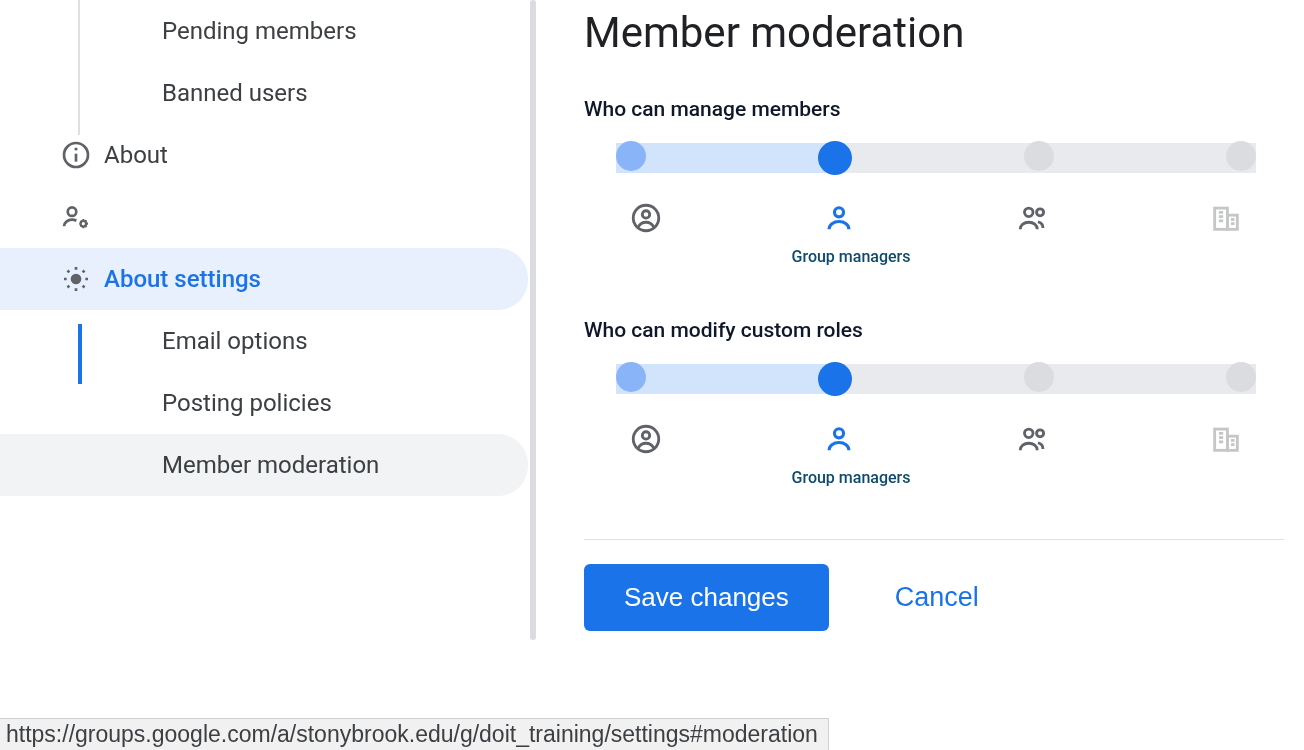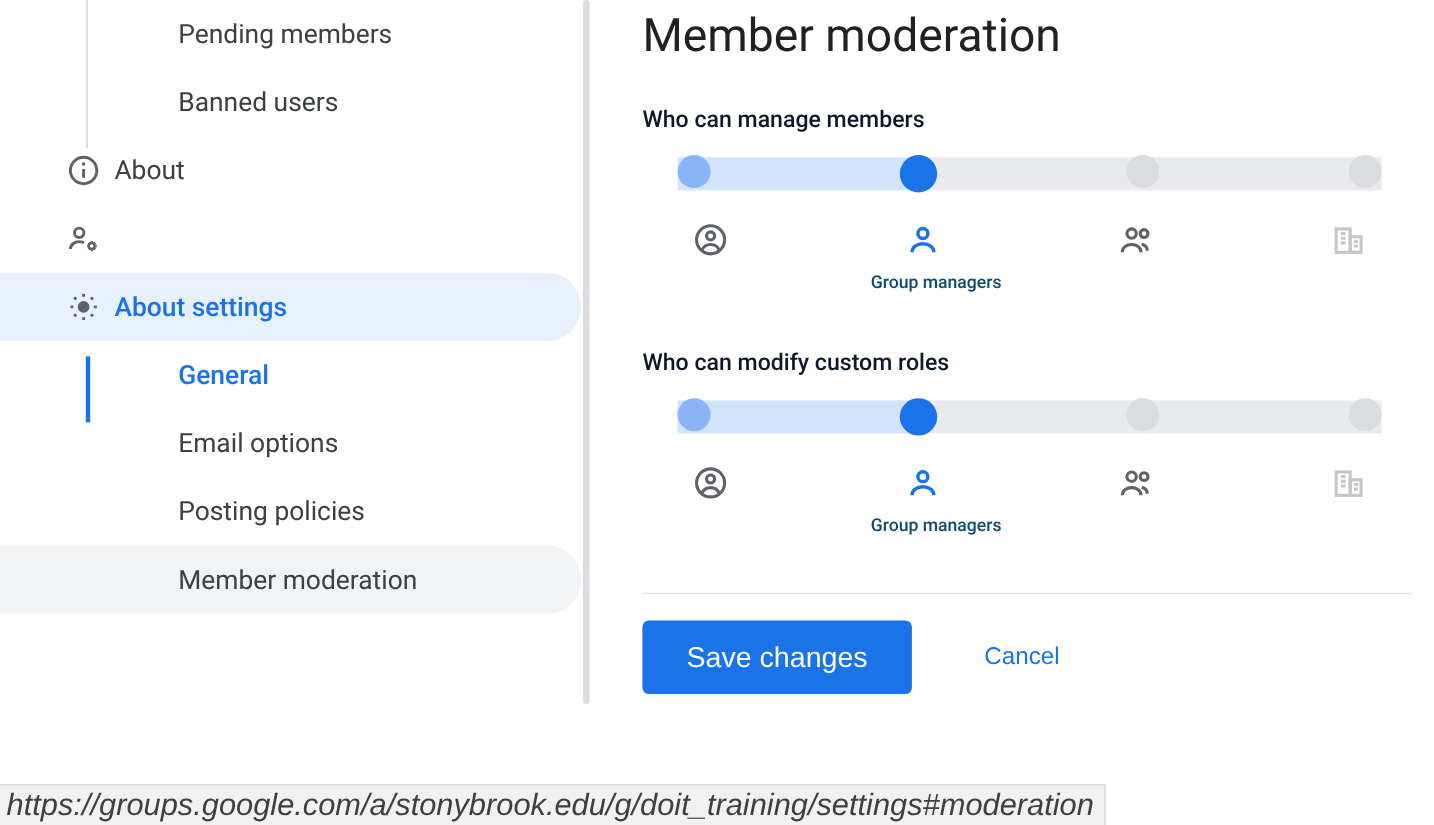--- a/index.html
+++ b/index.html
@@ -179,35 +179,34 @@
   }
   .btn-primary {
     background:#1a73e8; color:#fff;
     font-size:26px; font-weight:500;
     border:none; border-radius:6px;
     padding: 18px 40px;
     cursor:pointer;
   }
   .btn-text {
     background:none; border:none;
-    color:#1a73e8; font-size:22px; font-weight:500;
+    color:#1a73e8; font-size:27px; font-weight:500;
     cursor:pointer;
   }
   
   .statusbar {
     position:absolute;
     left:0; bottom:0;
     background:#f1f1f1;
     border:1px solid #d0d0d0;
     border-left:none; border-bottom:none;
     font-family: Arial, sans-serif;
-    font-size:28px;
+    font-size:23px;
     color:#3c4043;
     padding: 2px 10px 2px 6px;
-    font-style: italic;
   }
 </style>
 </head>
 <body>
 
 <div class="app">
 
   <div class="sidebar">
     <div class="rail"></div>
 
@@ -245,23 +244,20 @@
         <svg viewBox="0 0 24 24" fill="none" stroke="#5f6368" stroke-width="2">
             <circle cx="12" cy="12" r="3"></circle>
             <path d="M12 3v2M12 19v2M3 12h2M19 12h2M5.6 5.6l1.4 1.4M17 17l1.4 1.4M5.6 18.4l1.4-1.4M17 7l1.4-1.4"></path>
           </svg>
       </span>
       <span>About settings</span>
     </div>
 
     <div class="rail2"></div>
 
-    <div class="side-item sub-sub active-sub">
-      <span>General</span>
-    </div>
     <div class="side-item sub-sub">
       <span>Email options</span>
     </div>
     <div class="side-item sub-sub">
       <span>Posting policies</span>
     </div>
     <div class="side-item sub-sub hover-grey">
       <span>Member moderation</span>
     </div>
   </div>

